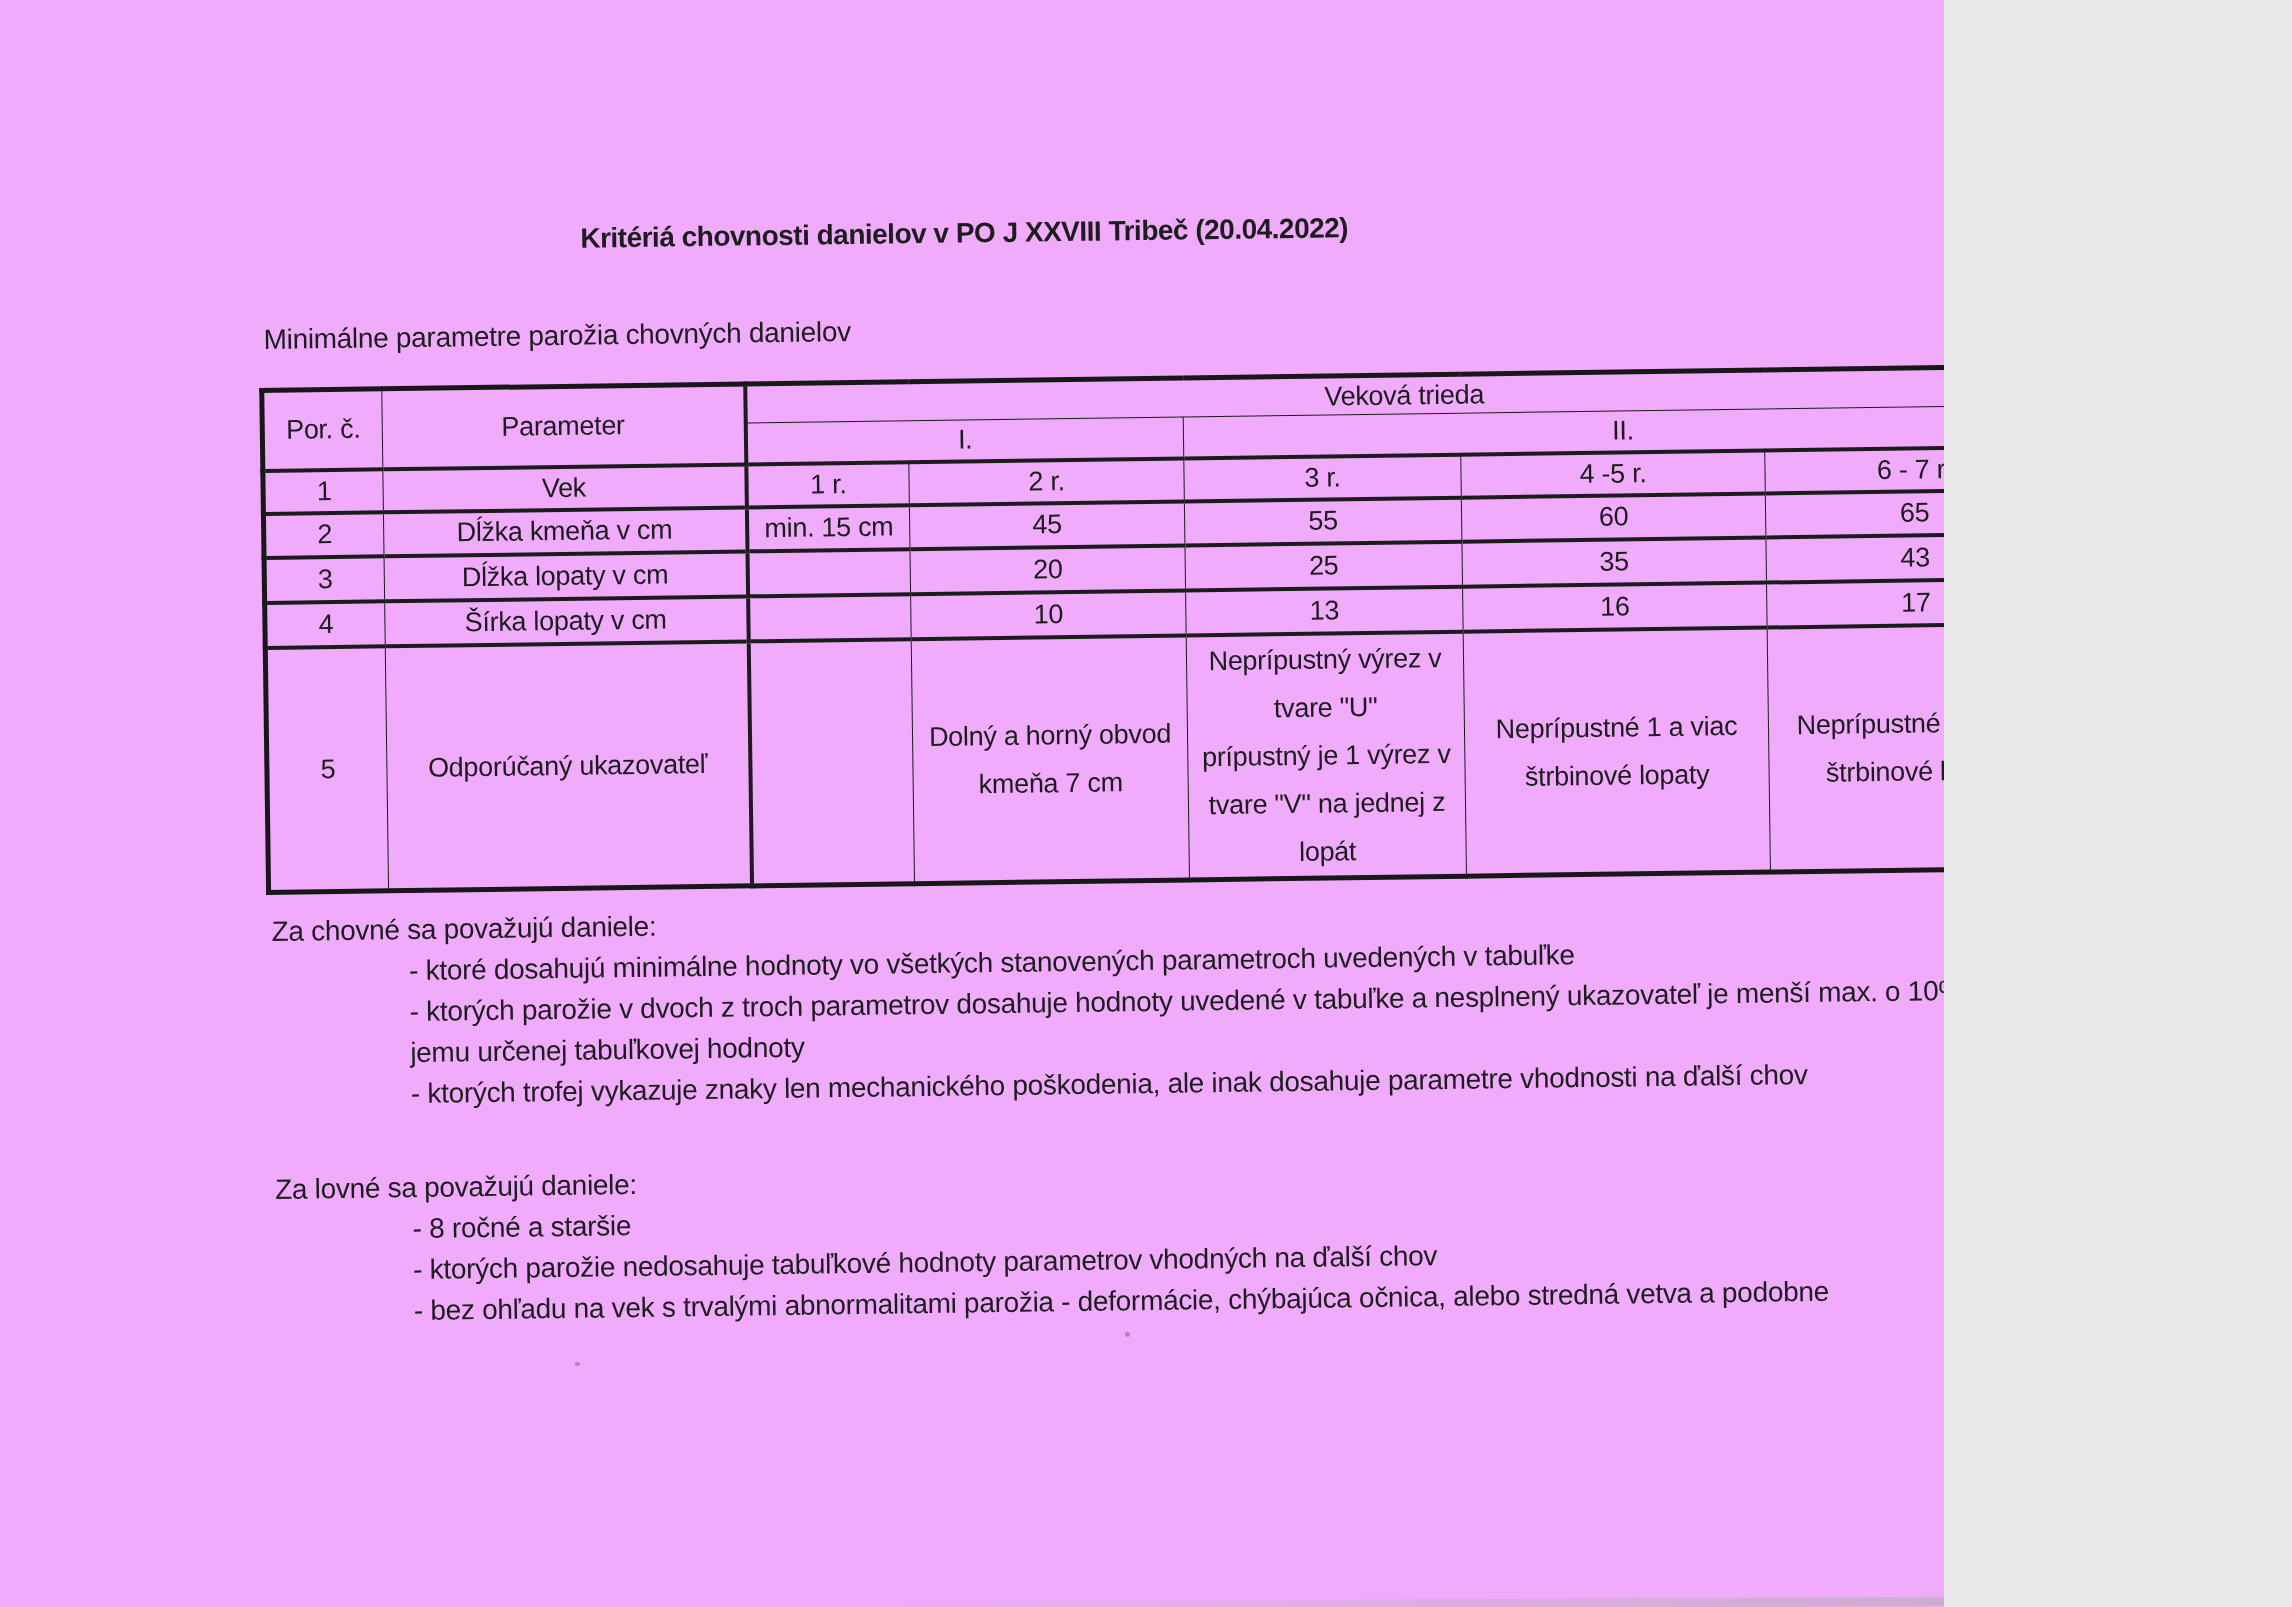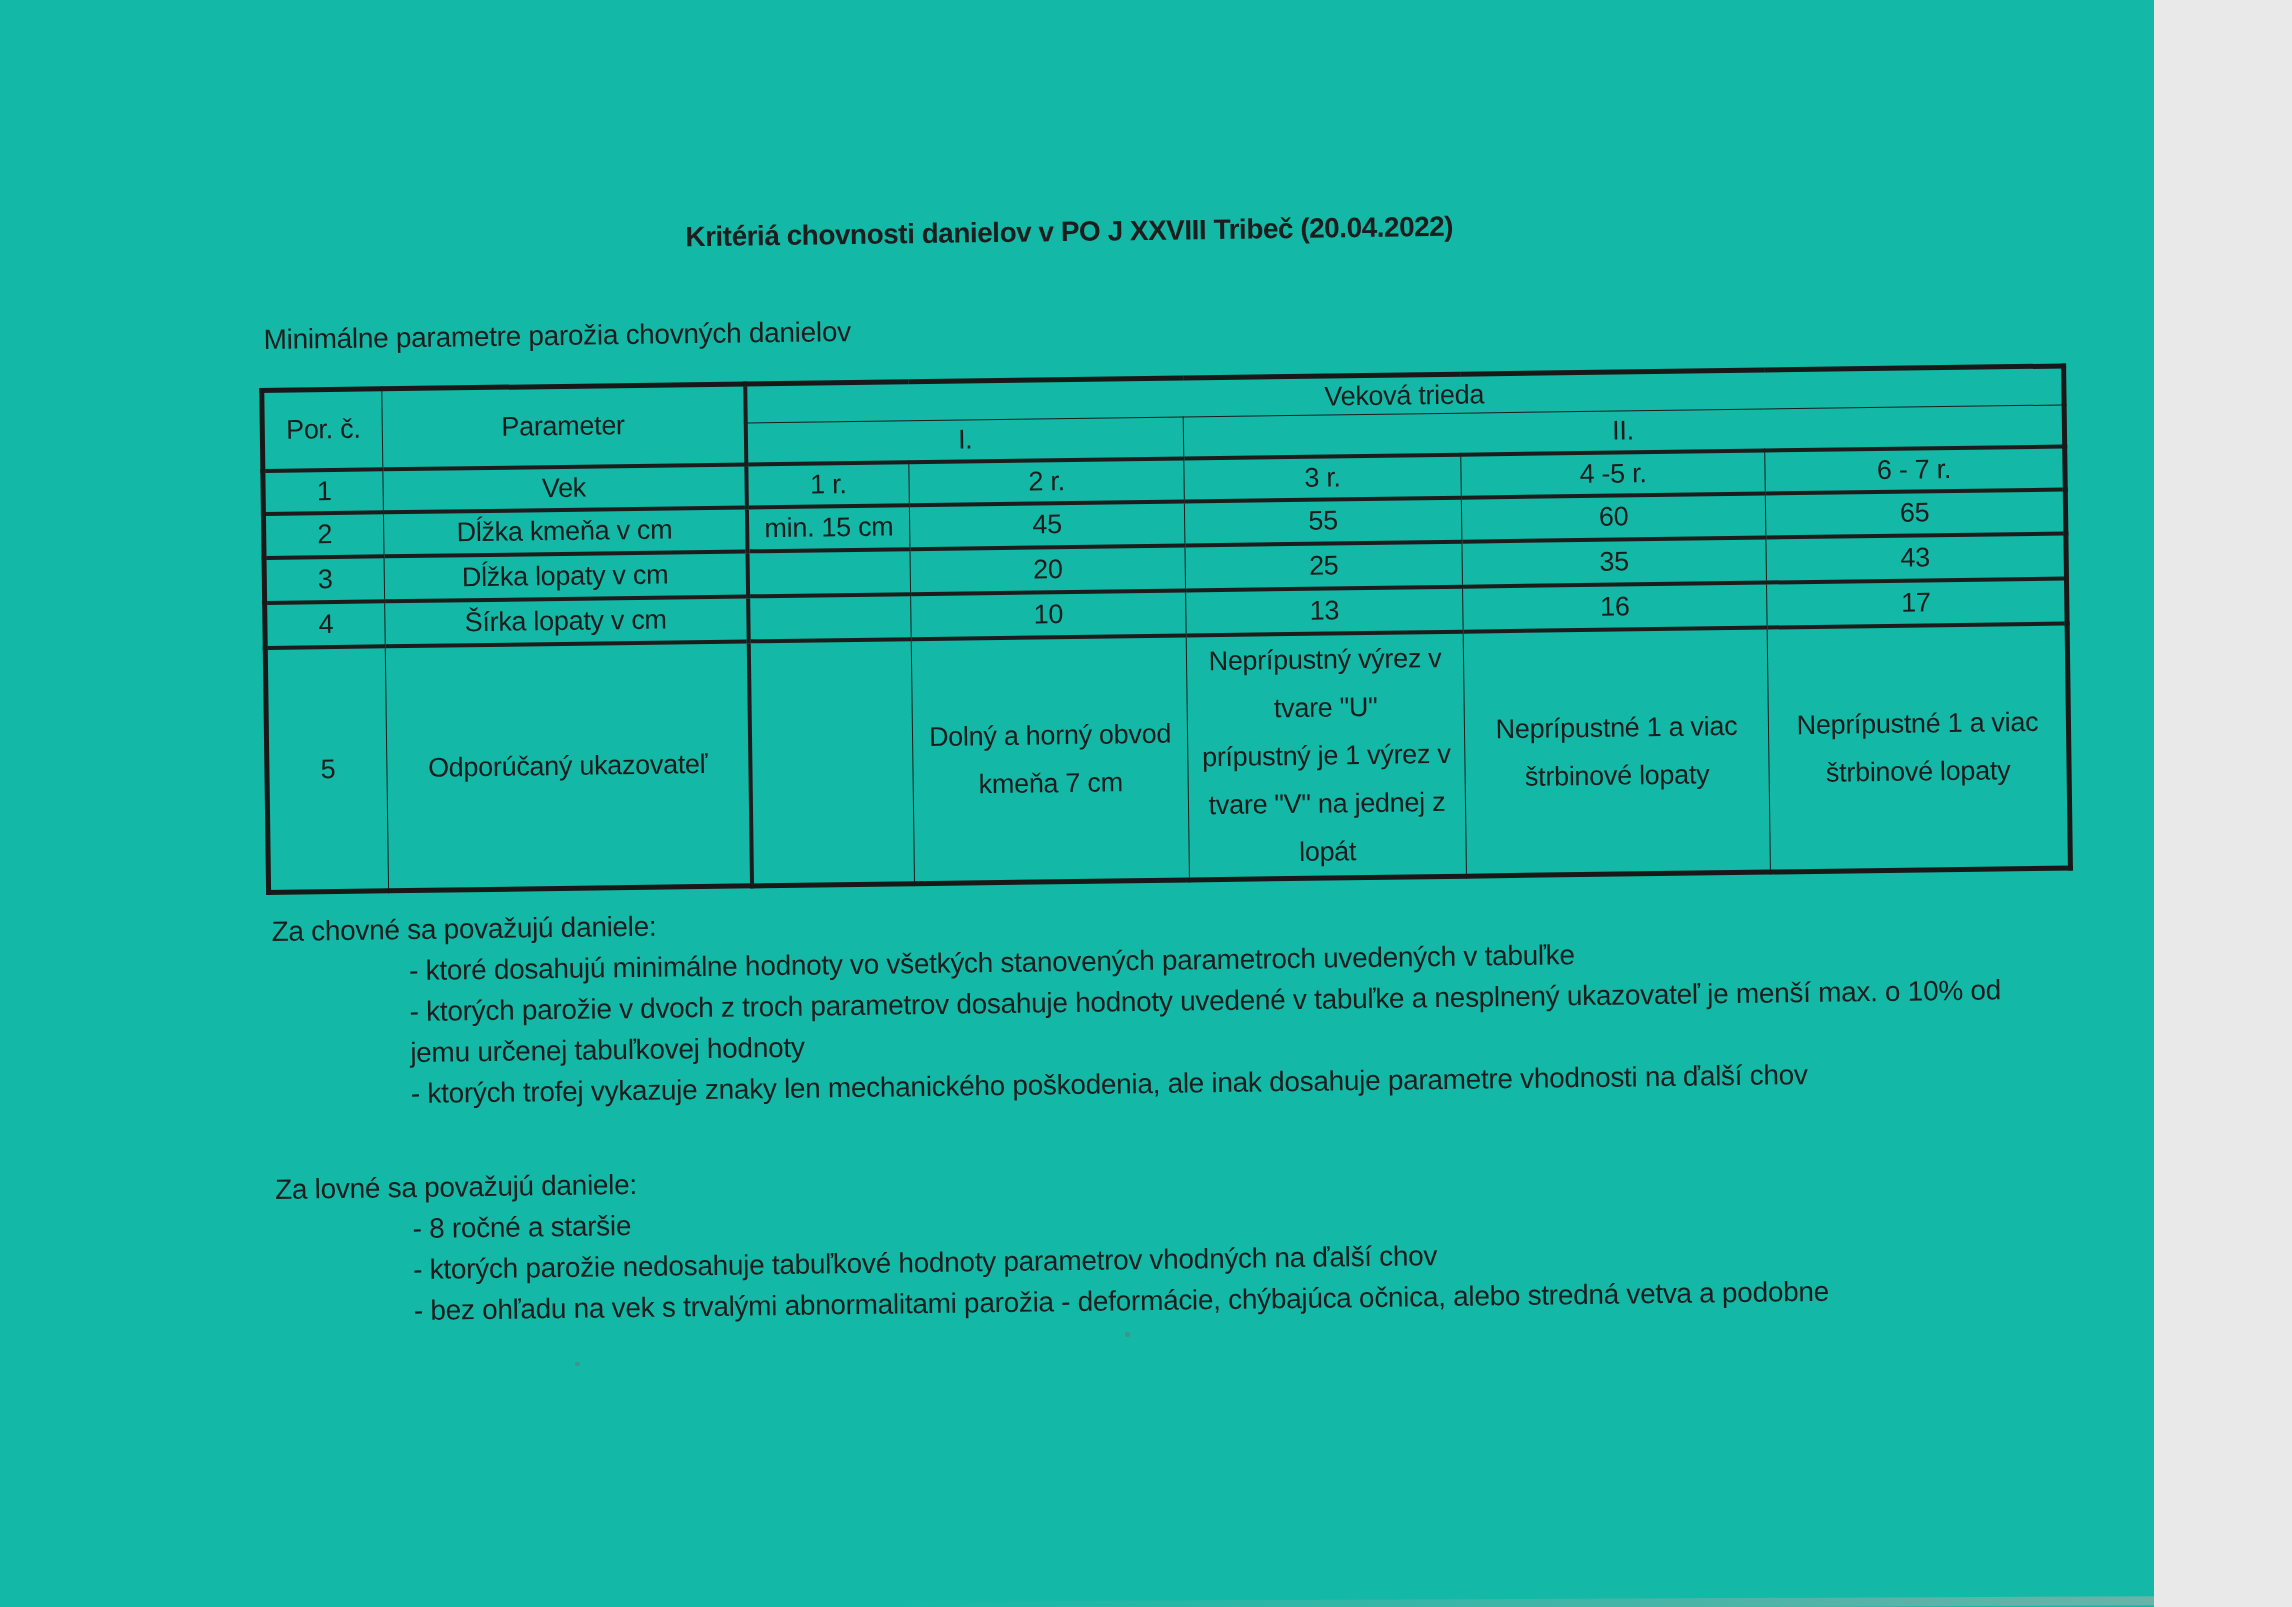--- a/index.html
+++ b/index.html
@@ -1,19 +1,19 @@
 <!DOCTYPE html>
 <html style="font-size:14.3px"><head>
 <meta charset="utf-8">
 <style>
   html,body{margin:0;padding:0;background:#e9e9e9;}
   .sheet{
     position:relative;
-    width:2154px;height:1608px;
-    background:#14b8a6;
+    width:1944px;height:1608px;
+    background:#f0abfc;
     overflow:hidden;
     font-family:"Liberation Sans", sans-serif;
     color:#1d1d1d;
   }
   .content{
     position:absolute;inset:0;
     transform:rotate(-0.78deg);
     transform-origin:1146px 806px;
     letter-spacing:-0.3px;
   }

